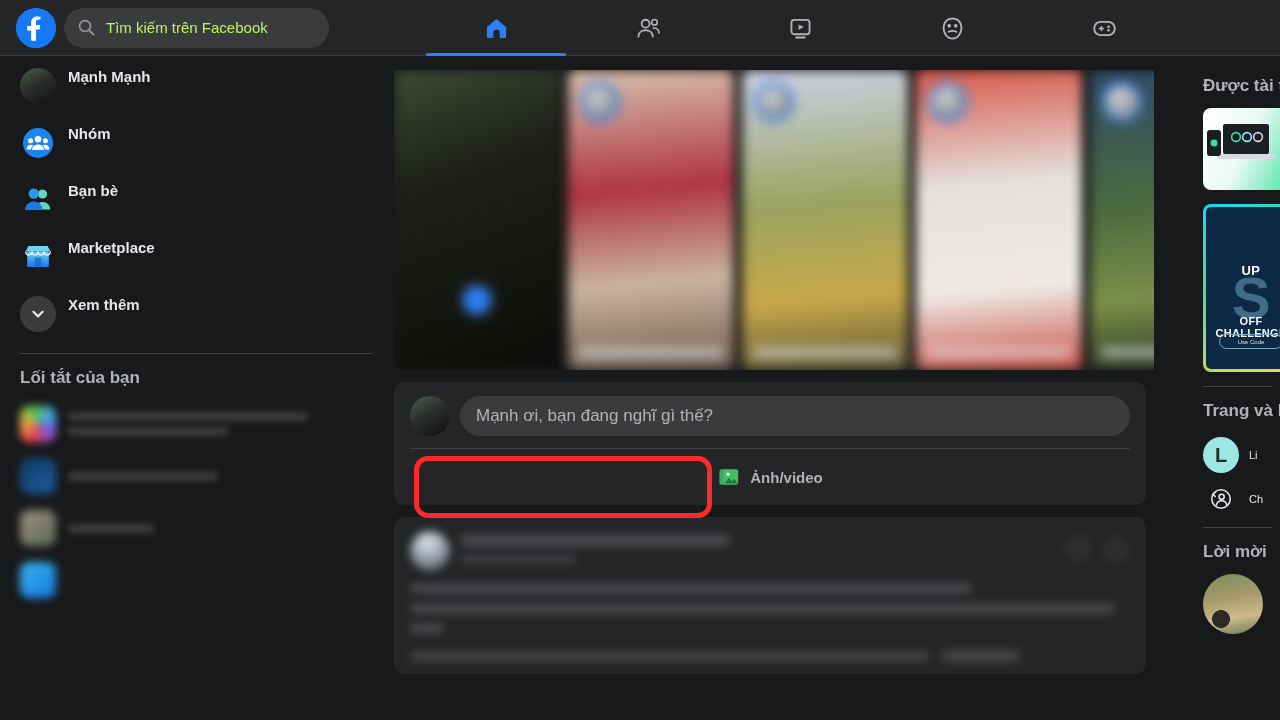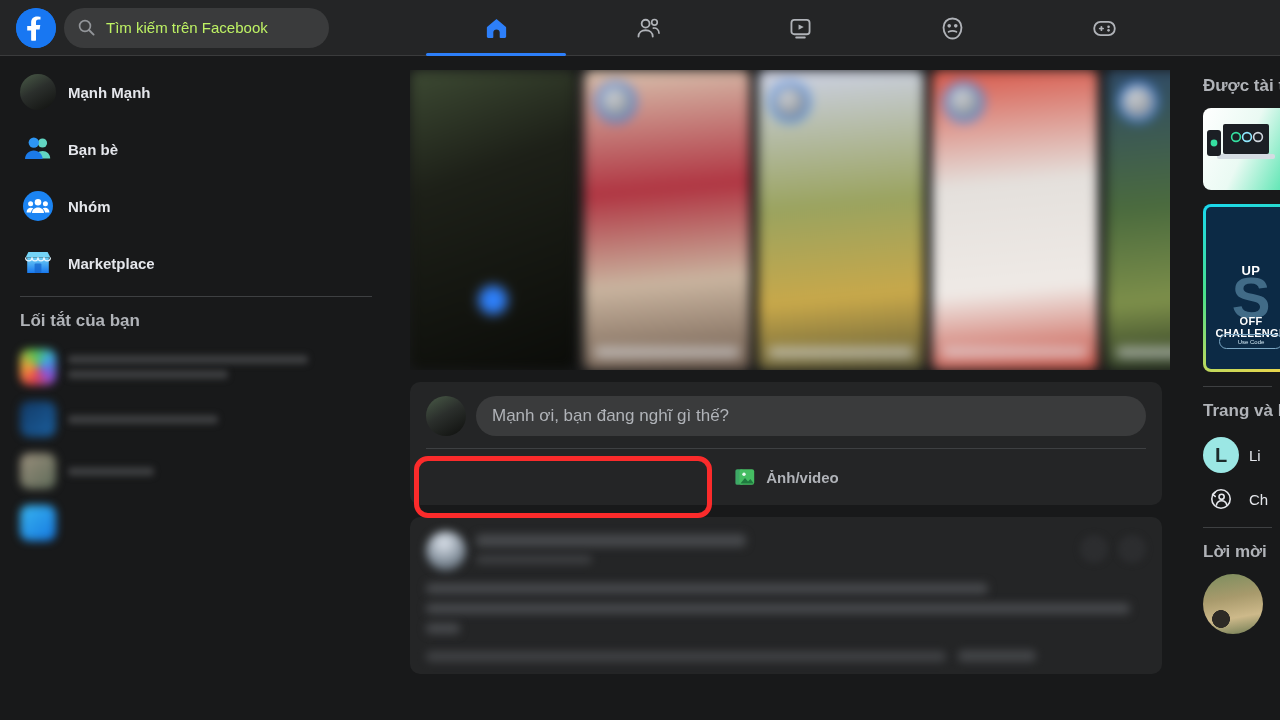--- a/index.html
+++ b/index.html
@@ -49,21 +49,21 @@
     content: ""; position: absolute; left: 6px; right: 6px; bottom: 0;
     height: 3px; background: #2d7ff9; border-radius: 2px;
   }
 
   
   .left-rail {
     position: absolute; left: 0; top: 56px; width: 400px; height: 664px;
     padding: 12px 0 0 12px; overflow: hidden;
   }
   .rail-item {
-    display: flex; align-items: center; height: 48px; padding: 0 8px;
+    display: flex; height: 48px; padding: 0 8px;
     border-radius: 8px; margin-bottom: 9px; cursor: pointer;
   }
   .rail-ico {
     width: 36px; height: 36px; flex: none; margin-right: 12px;
     display: flex; align-items: center; justify-content: center;
   }
   .rail-ico svg, .rail-ico .av { display: block; }
   .av {
     width: 36px; height: 36px; border-radius: 50%;
     background: linear-gradient(150deg,#4a5c48 0%,#2b2f2c 45%,#10110f 100%);
@@ -81,21 +81,21 @@
   }
   .shortcut {
     display: flex; align-items: center; height: 52px; padding: 0 8px; cursor: pointer;
   }
   .sc-ico { width: 36px; height: 36px; border-radius: 9px; flex: none; margin-right: 12px; }
   .sc-lines { display: flex; flex-direction: column; gap: 6px; }
   .sc-line { height: 9px; border-radius: 4px; background: #3c3d3f; filter: blur(3px); }
 
   
   .feed {
-    position: absolute; left: 410px; top: 70px; width: 760px; height: 650px;
+    position: absolute; left: 394px; top: 70px; width: 760px; height: 650px;
     overflow: hidden;
   }
   .stories {
     display: flex; gap: 8px; height: 300px; width: 760px; overflow: hidden;
   }
   .story {
     width: 166px; height: 300px; border-radius: 8px; flex: none; position: relative;
     overflow: hidden; cursor: pointer; filter: blur(6px);
   }
   .story .ring {
@@ -190,21 +190,21 @@
     font-size: 6px; color: #cfe6f2; display: flex; align-items: center; justify-content: center;
   }
   .rr-divider { height: 1px; background: #3e4042; margin: 6px 8px 14px 8px; }
   .rr-row { display: flex; align-items: center; height: 44px; padding-left: 8px; cursor: pointer; }
   .rr-circle {
     width: 36px; height: 36px; border-radius: 50%; background: #9be7e4; flex: none;
     display: flex; align-items: center; justify-content: center;
     font-size: 20px; font-weight: bold; color: #1c2b2b;
   }
   .rr-ico { width: 36px; height: 36px; flex: none; display: flex; align-items: center; justify-content: center; }
-  .rr-text { font-size: 15px; color: #e4e6eb; margin-left: 10px; white-space: nowrap; }
+  .rr-text { font-size: 11px; color: #e4e6eb; margin-left: 10px; white-space: nowrap; }
   .rr-photo {
     width: 60px; height: 60px; border-radius: 50%; margin-left: 8px; flex: none;
     background:
       radial-gradient(circle at 30% 75%, #2d2a25 0 14%, transparent 15%),
       linear-gradient(170deg,#7b8d5e 0%,#a89a6c 40%,#cdb98a 70%,#6d7a52 100%);
   }
 
   
   .highlight-box {
     position: absolute; left: 414px; top: 456px; width: 298px; height: 62px;
@@ -275,47 +275,47 @@
     </div>
   </div>
 
   <div class="left-rail">
 
     <div class="rail-item">
       <span class="rail-ico">
           <span class="av"></span>
         </span>
       <span class="rail-label">Mạnh Mạnh</span>
-    </div>
-
-    <div class="rail-item">
-      <span class="rail-ico">
-        <svg width="34" height="34" viewBox="0 0 34 34">
-          <circle cx="21.5" cy="11" r="4.6" fill="#62d6c2"></circle>
-          <path d="M14 26.5c0-4.6 3.4-7.6 7.6-7.6s7.6 3 7.6 7.6z" fill="#62d6c2"></path>
-          <circle cx="12.8" cy="10.6" r="5.2" fill="#2d96f5"></circle>
-          <path d="M4 27c0-5 3.9-8.6 8.8-8.6S21.6 22 21.6 27z" fill="#1b7ae8"></path>
-        </svg>
-      </span>
-      <span class="rail-label">Bạn bè</span>
     </div>
 
     <div class="rail-item">
       <span class="rail-ico">
         <svg width="34" height="34" viewBox="0 0 34 34">
           <circle cx="17" cy="17" r="15" fill="#1b84f3"></circle>
           <circle cx="17" cy="13.3" r="3.3" fill="#fff"></circle>
           <path d="M11 24c0-3.4 2.6-5.6 6-5.6s6 2.2 6 5.6z" fill="#fff"></path>
           <circle cx="9.6" cy="14.8" r="2.5" fill="#fff"></circle>
           <circle cx="24.4" cy="14.8" r="2.5" fill="#fff"></circle>
           <path d="M5.6 23.4c0-2.8 1.8-4.6 4.3-4.6 1 0 1.8.2 2.5.6-1.4 1-2.2 2.4-2.4 4z" fill="#fff"></path>
           <path d="M28.4 23.4c0-2.8-1.8-4.6-4.3-4.6-1 0-1.8.2-2.5.6 1.4 1 2.2 2.4 2.4 4z" fill="#fff"></path>
         </svg>
       </span>
       <span class="rail-label">Nhóm</span>
+    </div>
+
+    <div class="rail-item">
+      <span class="rail-ico">
+        <svg width="34" height="34" viewBox="0 0 34 34">
+          <circle cx="21.5" cy="11" r="4.6" fill="#62d6c2"></circle>
+          <path d="M14 26.5c0-4.6 3.4-7.6 7.6-7.6s7.6 3 7.6 7.6z" fill="#62d6c2"></path>
+          <circle cx="12.8" cy="10.6" r="5.2" fill="#2d96f5"></circle>
+          <path d="M4 27c0-5 3.9-8.6 8.8-8.6S21.6 22 21.6 27z" fill="#1b7ae8"></path>
+        </svg>
+      </span>
+      <span class="rail-label">Bạn bè</span>
     </div>
 
 
     <div class="rail-item">
       <span class="rail-ico">
         <svg width="34" height="34" viewBox="0 0 34 34">
           <defs>
             <linearGradient id="gmk" x1="0" y1="0" x2="0" y2="1">
               <stop offset="0" stop-color="#6fd0f5"></stop>
                 <stop offset="1" stop-color="#1878ee"></stop>
@@ -327,20 +327,30 @@
           <path d="M4.6 11.6c0 2 1.4 3.3 3.2 3.3s3.2-1.3 3.2-3.3" fill="none" stroke="#e8f6fe" stroke-width="1.3"></path>
           <path d="M11 11.6c0 2 1.4 3.3 3 3.3s3-1.3 3-3.3" fill="none" stroke="#e8f6fe" stroke-width="1.3"></path>
           <path d="M17 11.6c0 2 1.4 3.3 3 3.3s3-1.3 3-3.3" fill="none" stroke="#e8f6fe" stroke-width="1.3"></path>
           <path d="M23 11.6c0 2 1.4 3.3 3.2 3.3s3.2-1.3 3.2-3.3" fill="none" stroke="#e8f6fe" stroke-width="1.3"></path>
         </svg>
       </span>
       <span class="rail-label">Marketplace</span>
     </div>
 
 
+    <div class="rail-item">
+      <span class="rail-ico">
+        <span class="chev-circle">
+          <svg width="18" height="18" viewBox="0 0 18 18">
+            <path d="M4.4 6.8L9 11.4l4.6-4.6" fill="none" stroke="#e4e6eb" stroke-width="2.2" stroke-linecap="round" stroke-linejoin="round"></path>
+          </svg>
+        </span>
+      </span>
+      <span class="rail-label">Xem thêm</span>
+    </div>
 
     <div class="rail-divider"></div>
 
     <div class="rail-heading">Lối tắt của bạn</div>
 
     <div class="shortcut">
       <span class="sc-ico" style="background:conic-gradient(from 200deg,#e8434a,#f0a33a,#58c44f,#3aa7e8,#8a4fd8,#e8434a);filter:blur(4px);"></span>
       <span class="sc-lines">
         <span class="sc-line" style="width:240px;"></span>
         <span class="sc-line" style="width:160px;"></span>

